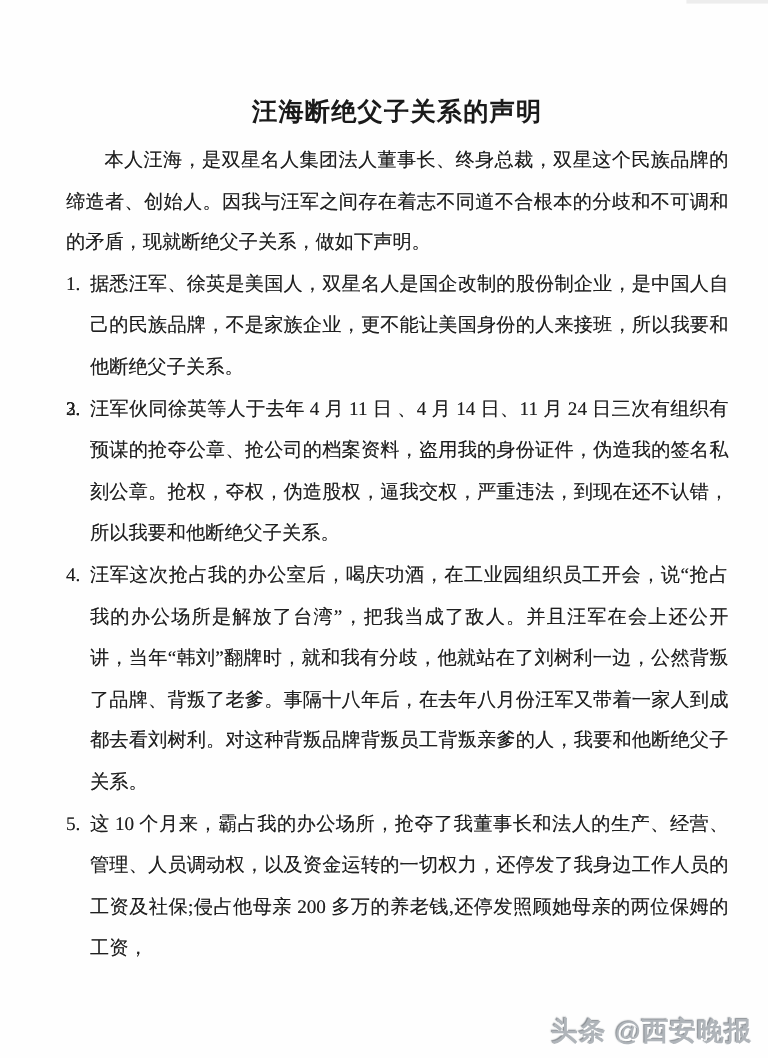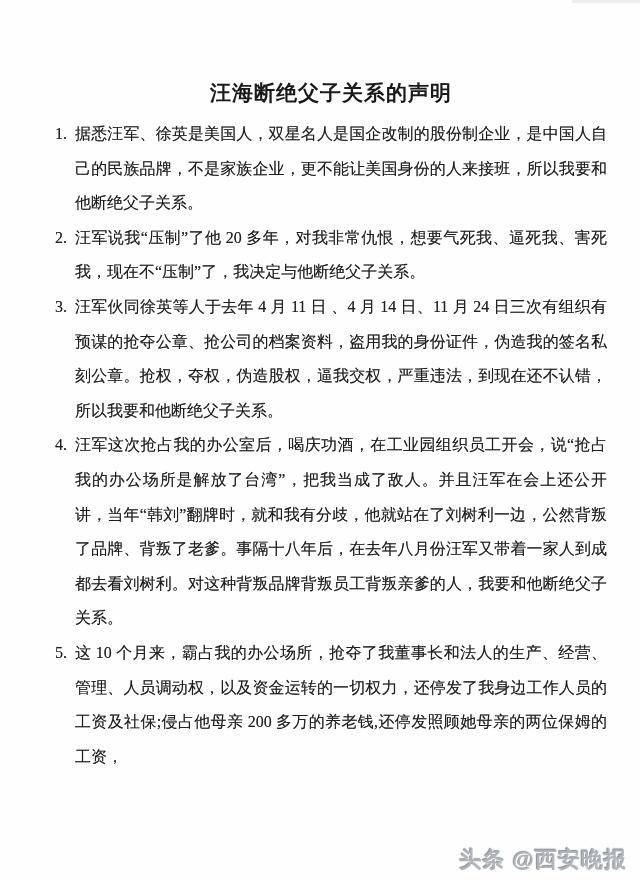--- a/index.html
+++ b/index.html
@@ -84,29 +84,29 @@
 
 <div class="page">
 
   <div class="scan-line"></div>
 
   <h1 class="title">汪海断绝父子关系的声明</h1>
 
   <div class="body-text">
 
 
+    <p class="intro">本人汪海，是双星名人集团法人董事长、终身总裁，双星这个民族品牌的缔造者、创始人。因我与汪军之间存在着志不同道不合根本的分歧和不可调和的矛盾，现就断绝父子关系，做如下声明。</p>
 
     <ol class="items">
       <li>
         <span class="num">1.</span>
         <span class="txt">据悉汪军、徐英是美国人，双星名人是国企改制的股份制企业，是中国人自己的民族品牌，不是家族企业，更不能让美国身份的人来接班，所以我要和他断绝父子关系。</span>
       </li>
       <li>
         <span class="num">2.</span>
-        <span class="txt">汪军说我“压制”了他 20 多年，对我非常仇恨，想要气死我、逼死我、害死我，现在不“压制”了，我决定与他断绝父子关系。</span>
       </li>
       <li>
         <span class="num">3.</span>
         <span class="txt">汪军伙同徐英等人于去年 4 月 11 日 、4 月 14 日、11 月 24 日三次有组织有预谋的抢夺公章、抢公司的档案资料，盗用我的身份证件，伪造我的签名私刻公章。抢权，夺权，伪造股权，逼我交权，严重违法，到现在还不认错，所以我要和他断绝父子关系。</span>
       </li>
       <li>
         <span class="num">4.</span>
         <span class="txt">汪军这次抢占我的办公室后，喝庆功酒，在工业园组织员工开会，说“抢占我的办公场所是解放了台湾”，把我当成了敌人。并且汪军在会上还公开讲，当年“韩刘”翻牌时，就和我有分歧，他就站在了刘树利一边，公然背叛了品牌、背叛了老爹。事隔十八年后，在去年八月份汪军又带着一家人到成都去看刘树利。对这种背叛品牌背叛员工背叛亲爹的人，我要和他断绝父子关系。</span>
       </li>
       <li>

